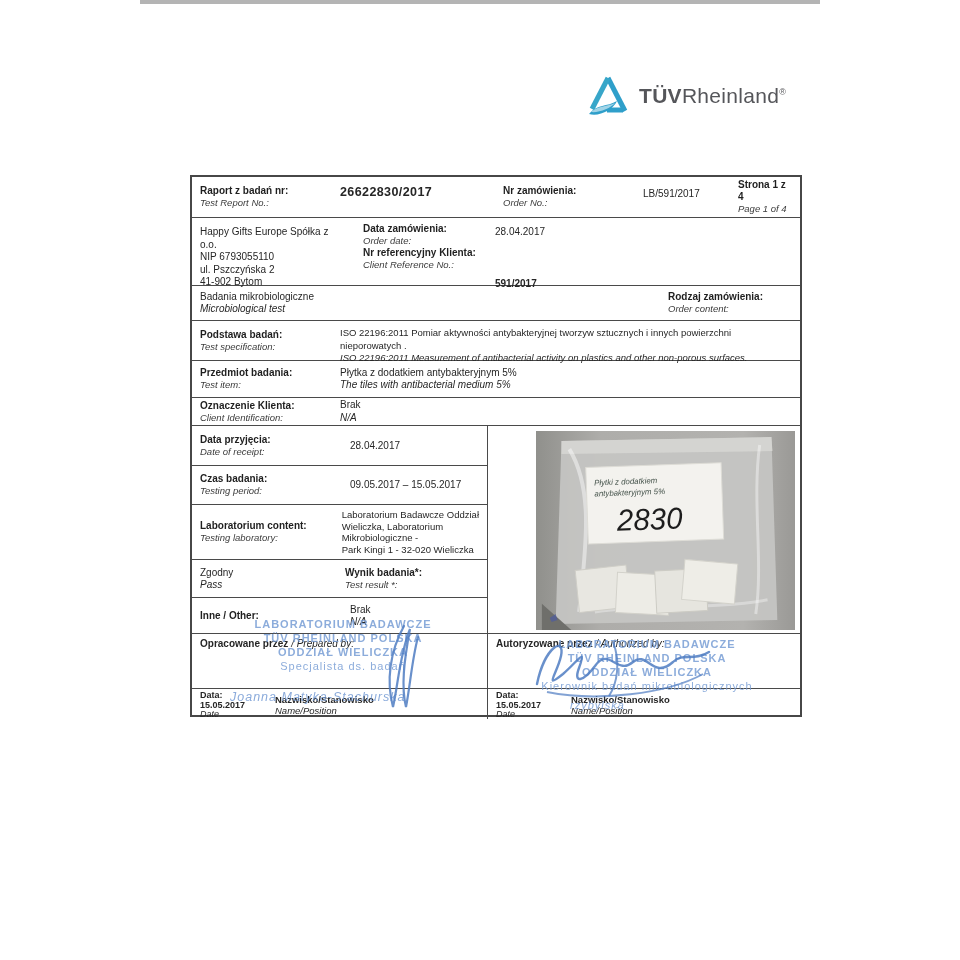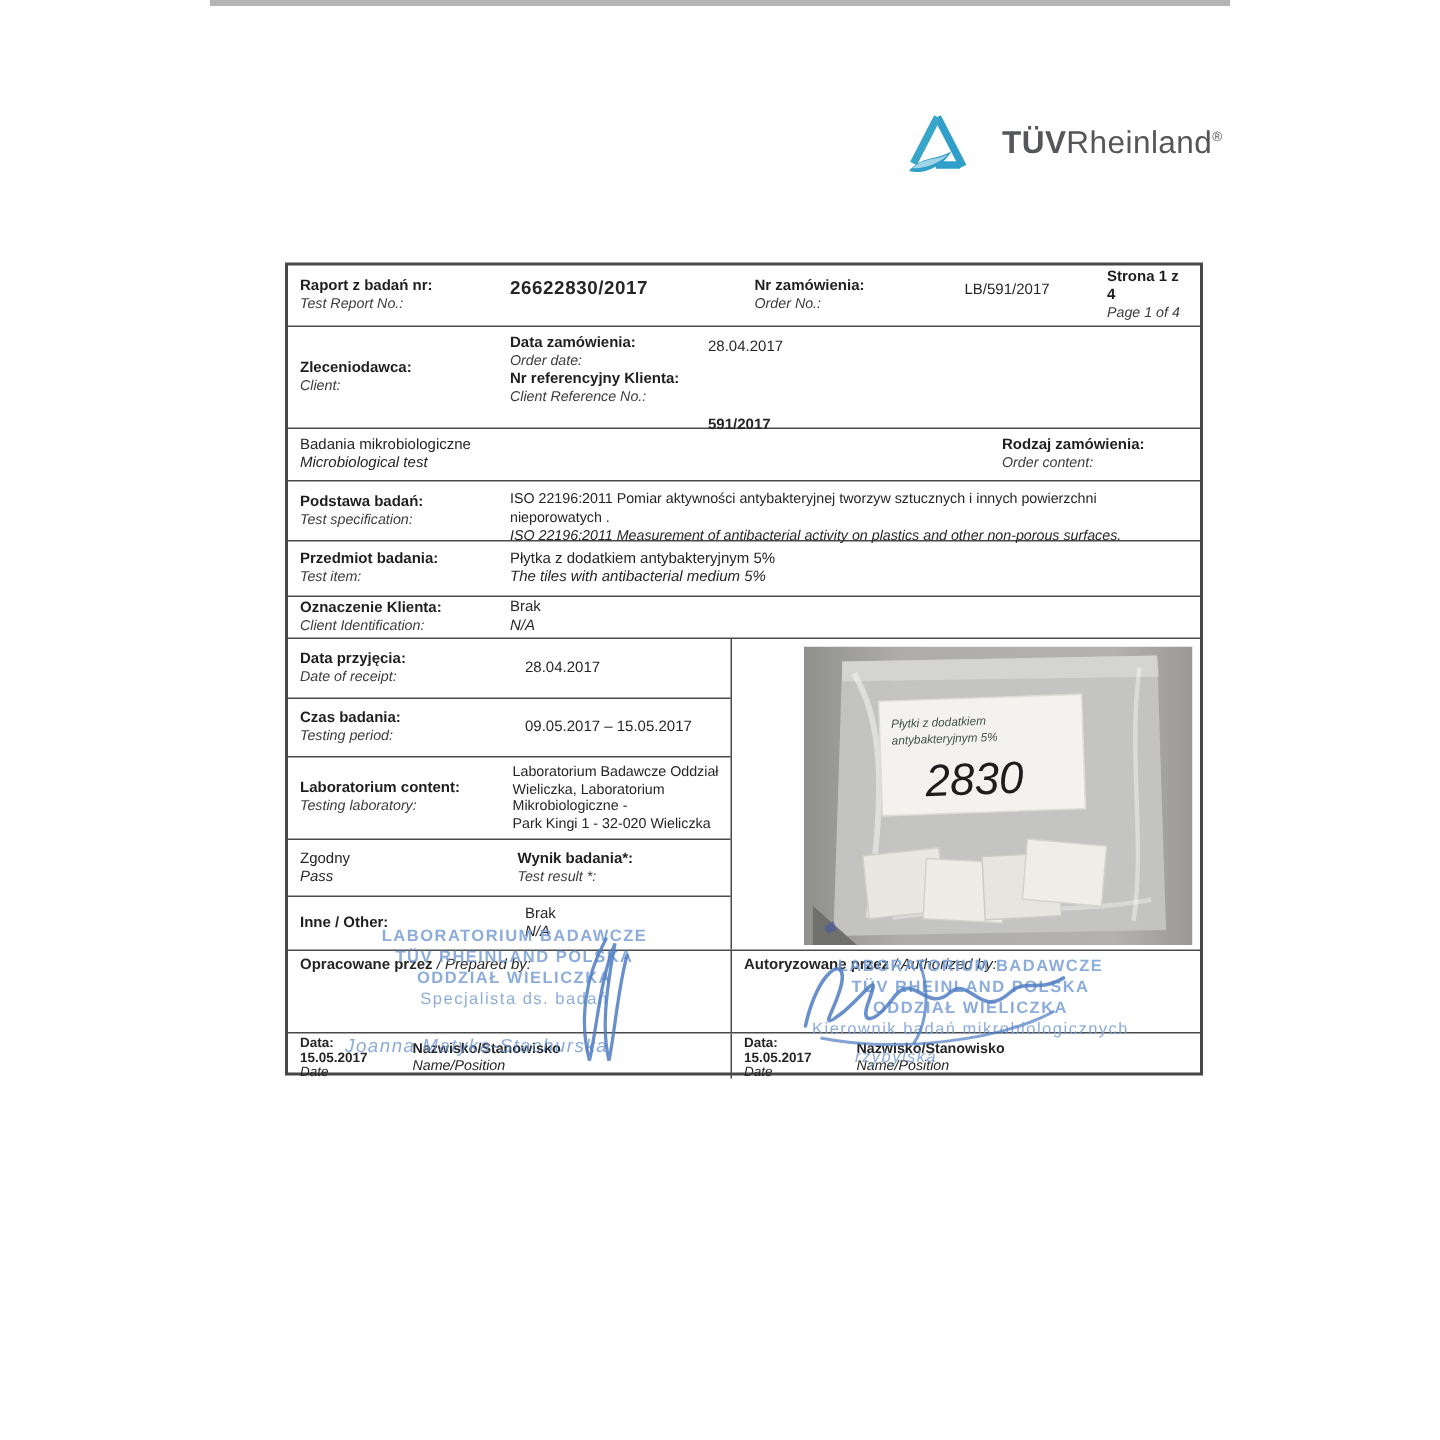--- a/index.html
+++ b/index.html
@@ -4,21 +4,21 @@
 <style>
   * { margin:0; padding:0; box-sizing:border-box; }
   html,body { width:960px; height:960px; background:#ffffff; overflow:hidden;
               font-family:"Liberation Sans", sans-serif; color:#262626; }
   .page { position:relative; width:960px; height:960px; background:#ffffff; }
 
   
   .topbar { position:absolute; left:140px; top:0; width:680px; height:4px; background:#b4b4b4; }
 
   
-  .logo { position:absolute; left:604px; top:74px; display:flex; align-items:center; gap:22px; }
+  .logo { position:absolute; left:587px; top:74px; display:flex; align-items:center; gap:10px; }
   .logo-text { font-size:21px; color:#55565a; letter-spacing:.3px; white-space:nowrap; }
   .logo-text b { font-weight:700; }
   .logo-text sup { font-size:9px; vertical-align:8px; }
 
   
   .doc-table { position:absolute; left:190px; top:175px; width:612px; height:542px;
                border:2px solid #474747; font-size:10px; line-height:12px; background:#fff; }
   .row { display:flex; width:100%; border-top:1.2px solid #4a4a4a; }
   .row:first-child { border-top:none; }
   .lbl { font-weight:700; color:#1f1f1f; }
@@ -119,23 +119,25 @@
         <span class="lbl-en">Order No.:</span>
       </div>
       <div class="cell c-val2">LB/591/2017</div>
       <div class="cell c-page vcenter">
         <span class="lbl">Strona 1 z 4</span>
         <span class="lbl-en">Page 1 of 4</span>
       </div>
     </div>
 
     <div class="row r2">
-      <div class="cell c-lab vcenter">
-        <span class="lbl">Zleceniodawca:</span>
-        <span class="lbl-en">Client:</span>
+      <div class="cell c-val">
+        <div>Happy Gifts Europe Spółka z o.o.</div>
+        <div>NIP 6793055110</div>
+        <div>ul. Pszczyńska 2</div>
+        <div>41-902 Bytom</div>
       </div>
       <div class="c-right">
         <div class="pair">
           <div class="p-lab">
             <div class="lbl">Data zamówienia:</div>
             <div class="lbl-en">Order date:</div>
           </div>
           <div class="p-val">28.04.2017</div>
         </div>
         <div class="pair">

